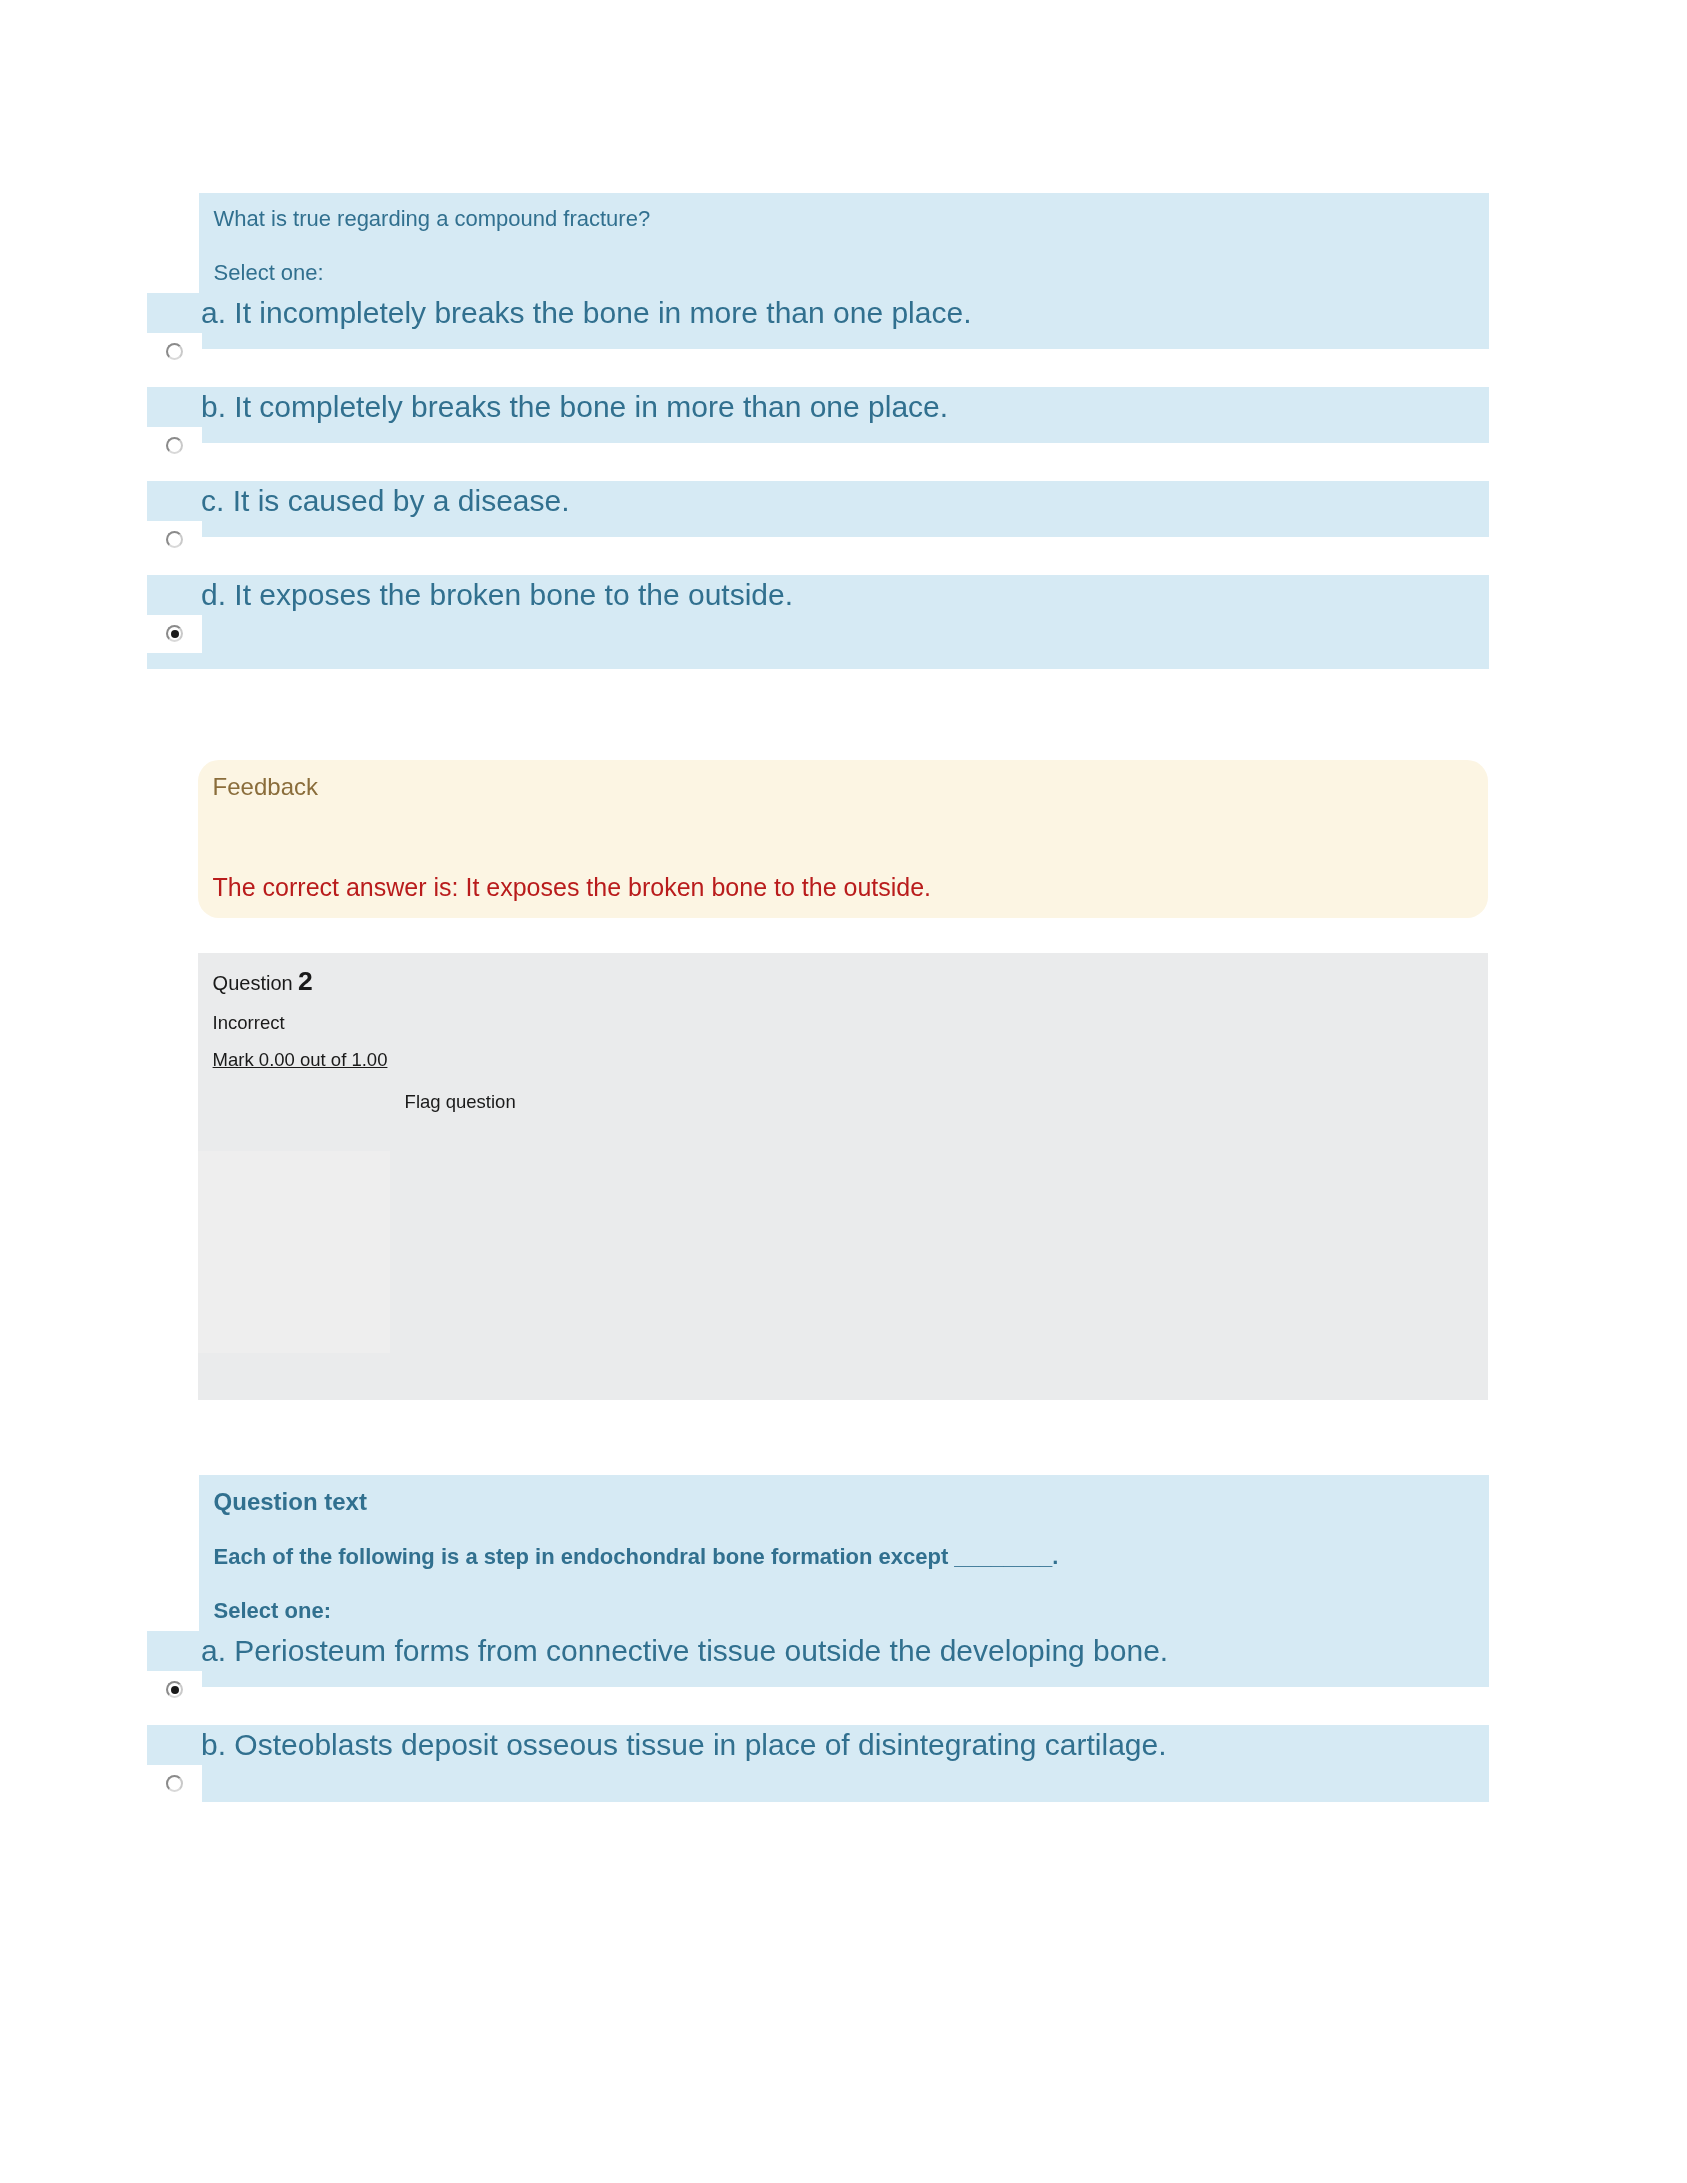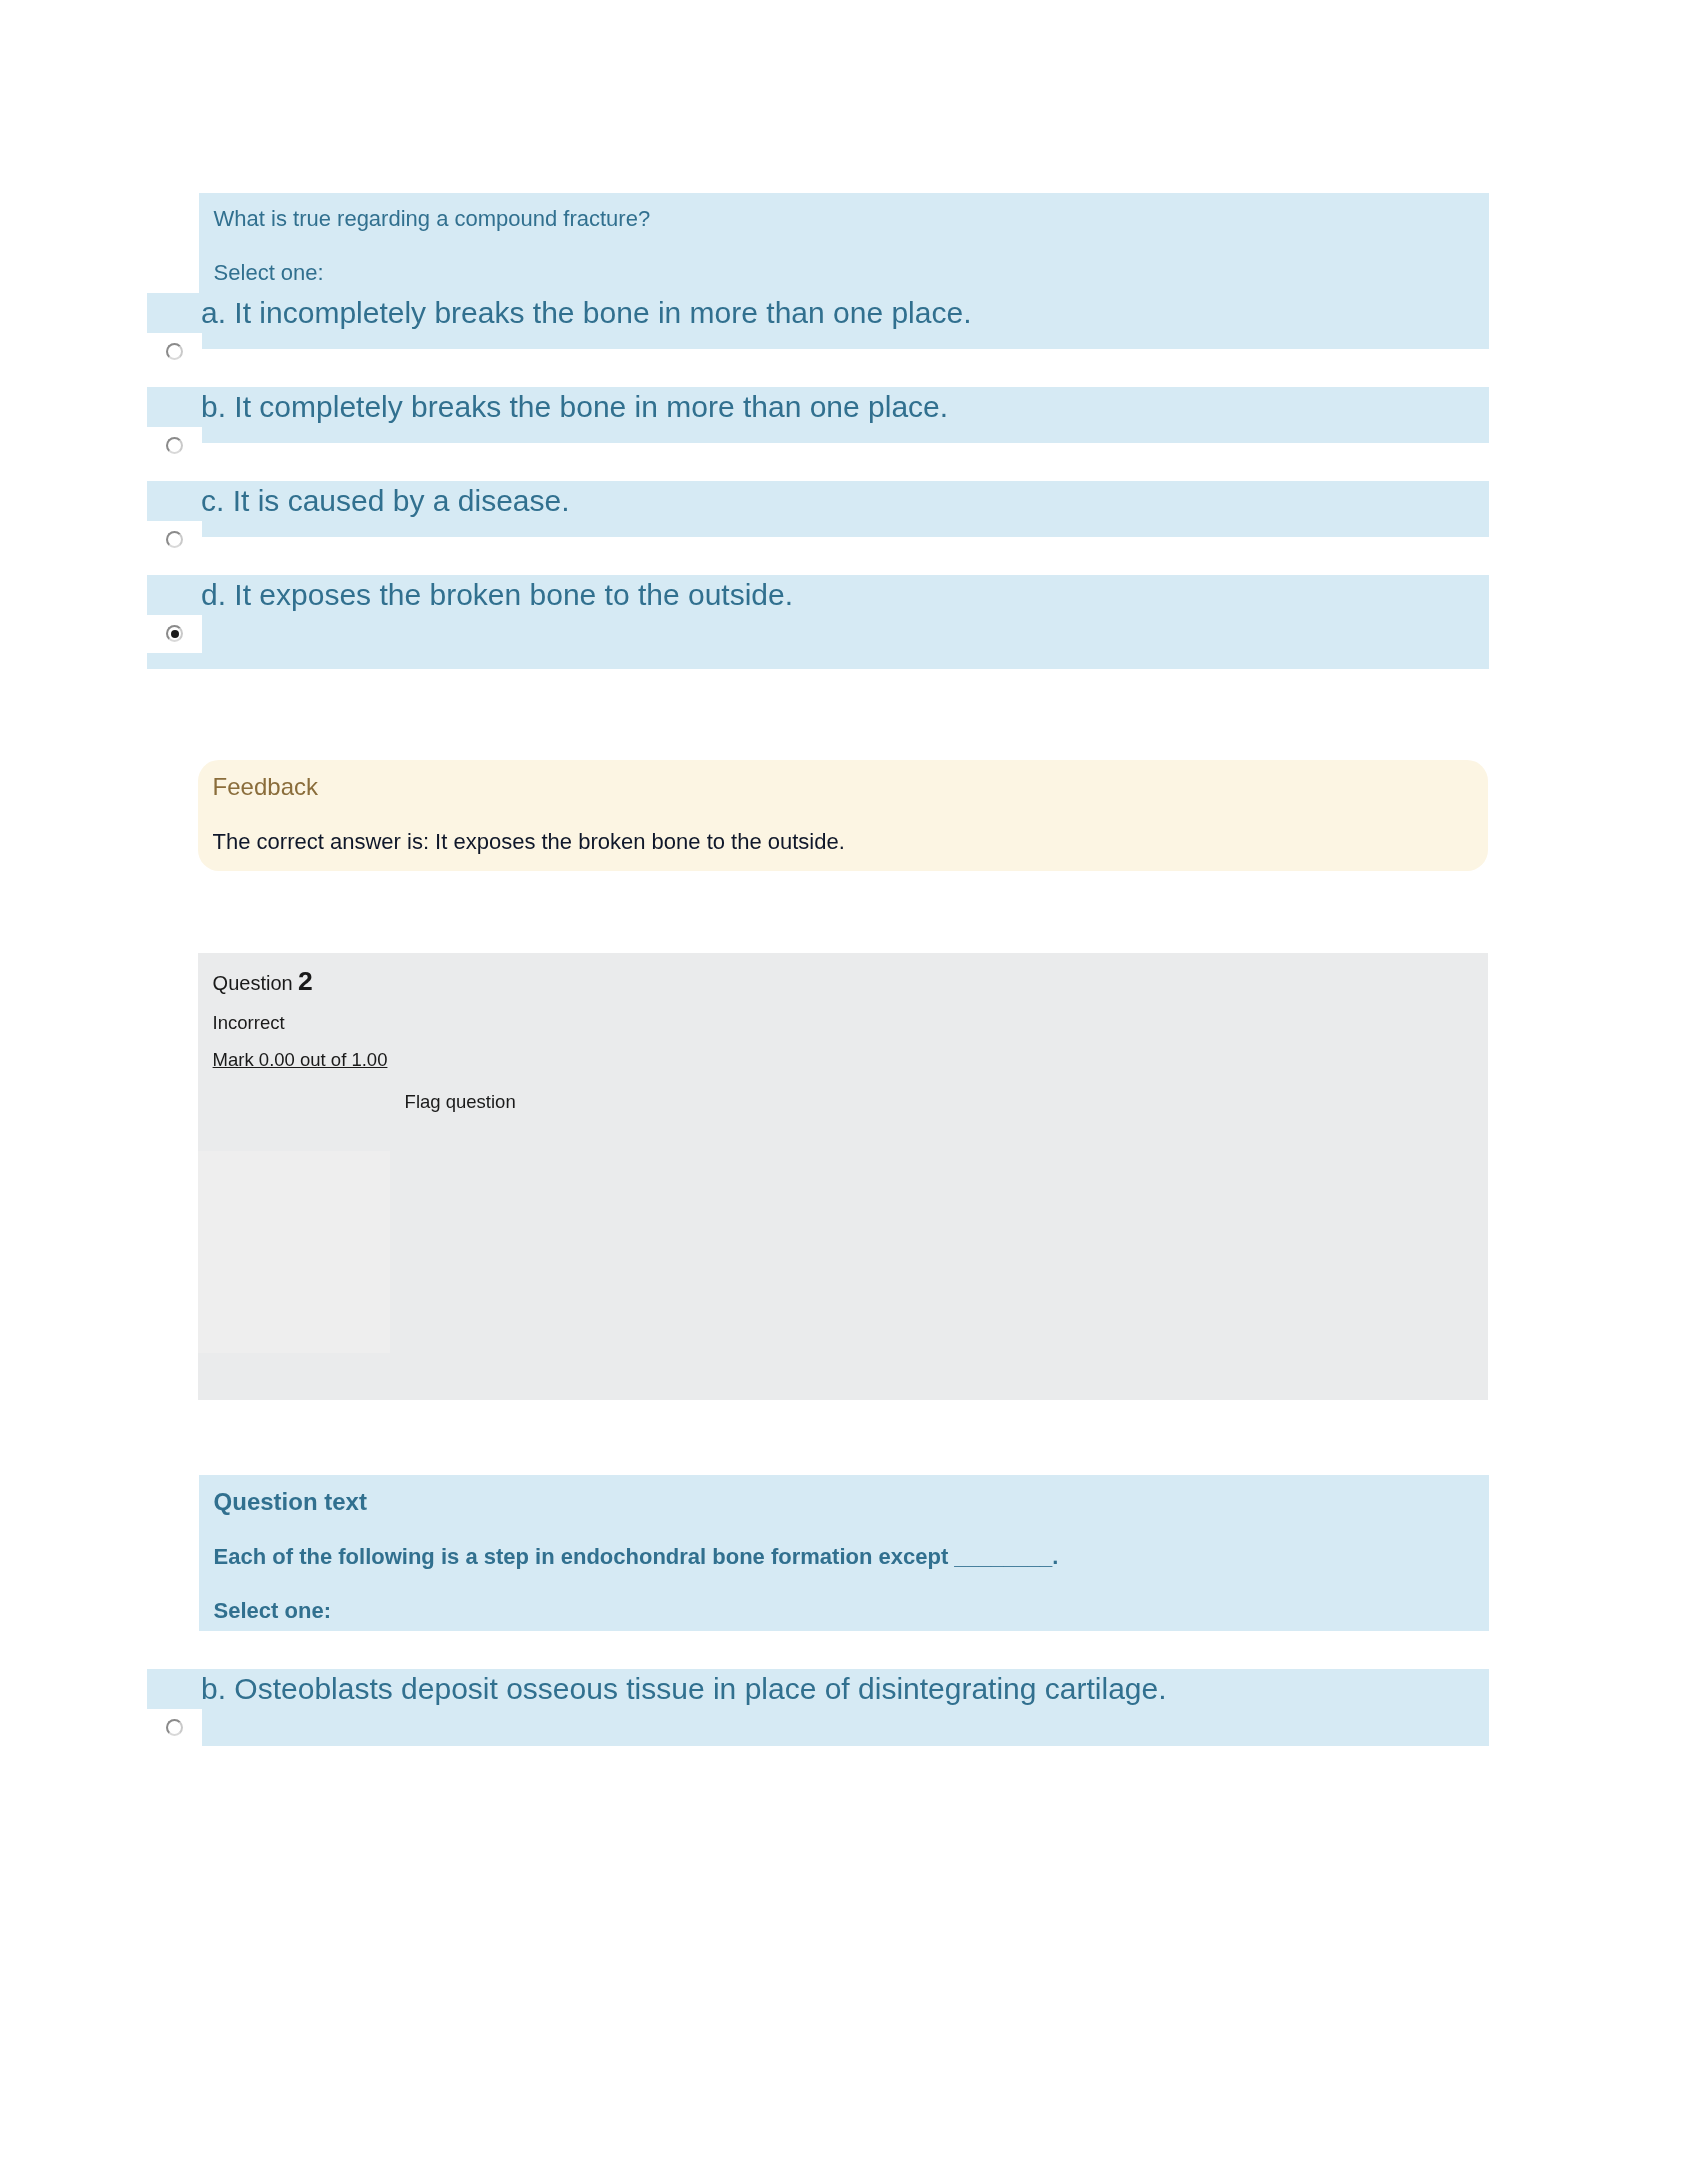--- a/index.html
+++ b/index.html
@@ -114,23 +114,24 @@
     padding: 14.6px 0 18.5px 14.6px;
     border-radius: 21px;
   }
   .feedback-title {
     color: #8a6d3b;
     font-size: 24px;
     line-height: 1.0;
     padding-bottom: 32px;
   }
   .feedback-body {
-    color: #0f172a;
-    font-size: 22px;
-    line-height: 1.0;
+    color: #b91c1c;
+    font-size: 25px;
+    line-height: 1.0;
+    margin-top: 44px;
   }
 
   
   .q2-panel {
     position: absolute;
     left: 198px;
     top: 953px;
     width: 1290px;
     height: 447px;
     background: #eaebec;
@@ -278,20 +279,26 @@
   </div>
 
   <div class="q2-wrap">
 
     <div class="q2-head">
       <div class="q2-title">Question text</div>
       <div class="q2-body">Each of the following is a step in endochondral bone formation except ________.</div>
       <div class="q2-select">Select one:</div>
     </div>
 
+    <div class="opt-row">
+      <div class="opt-label">a. Periosteum forms from connective tissue outside the developing bone.</div>
+      <div class="radio-cell" style="top:40px;">
+        <span class="radio checked"></span>
+      </div>
+    </div>
     <div style="height:38px;"></div>
 
     <div class="opt-row">
       <div class="opt-label">b. Osteoblasts deposit osseous tissue in place of disintegrating cartilage.</div>
       <div class="radio-cell" style="top:40px;">
         <span class="radio"></span>
       </div>
     </div>
     <div style="height:21px; background:#d6eaf4;"></div>
 

